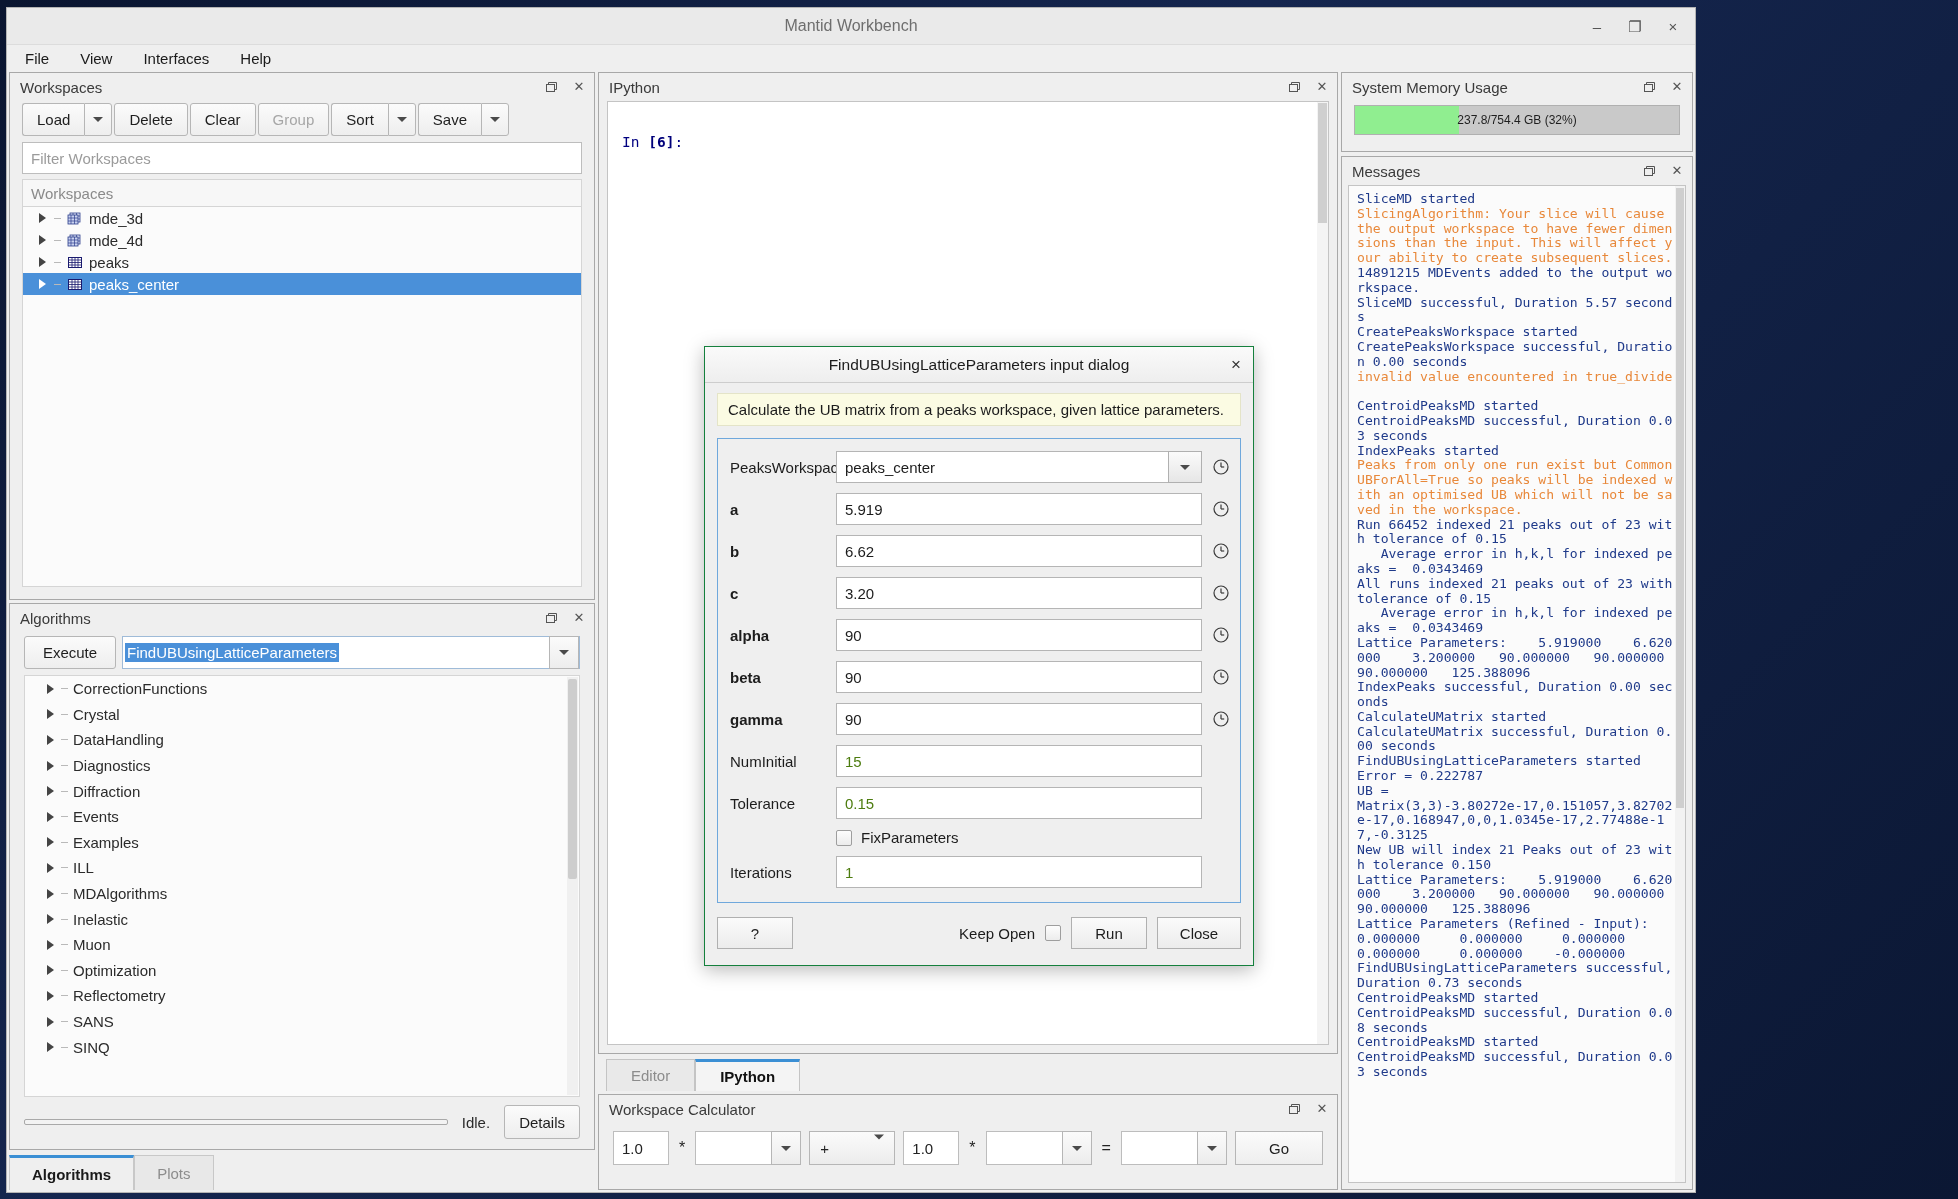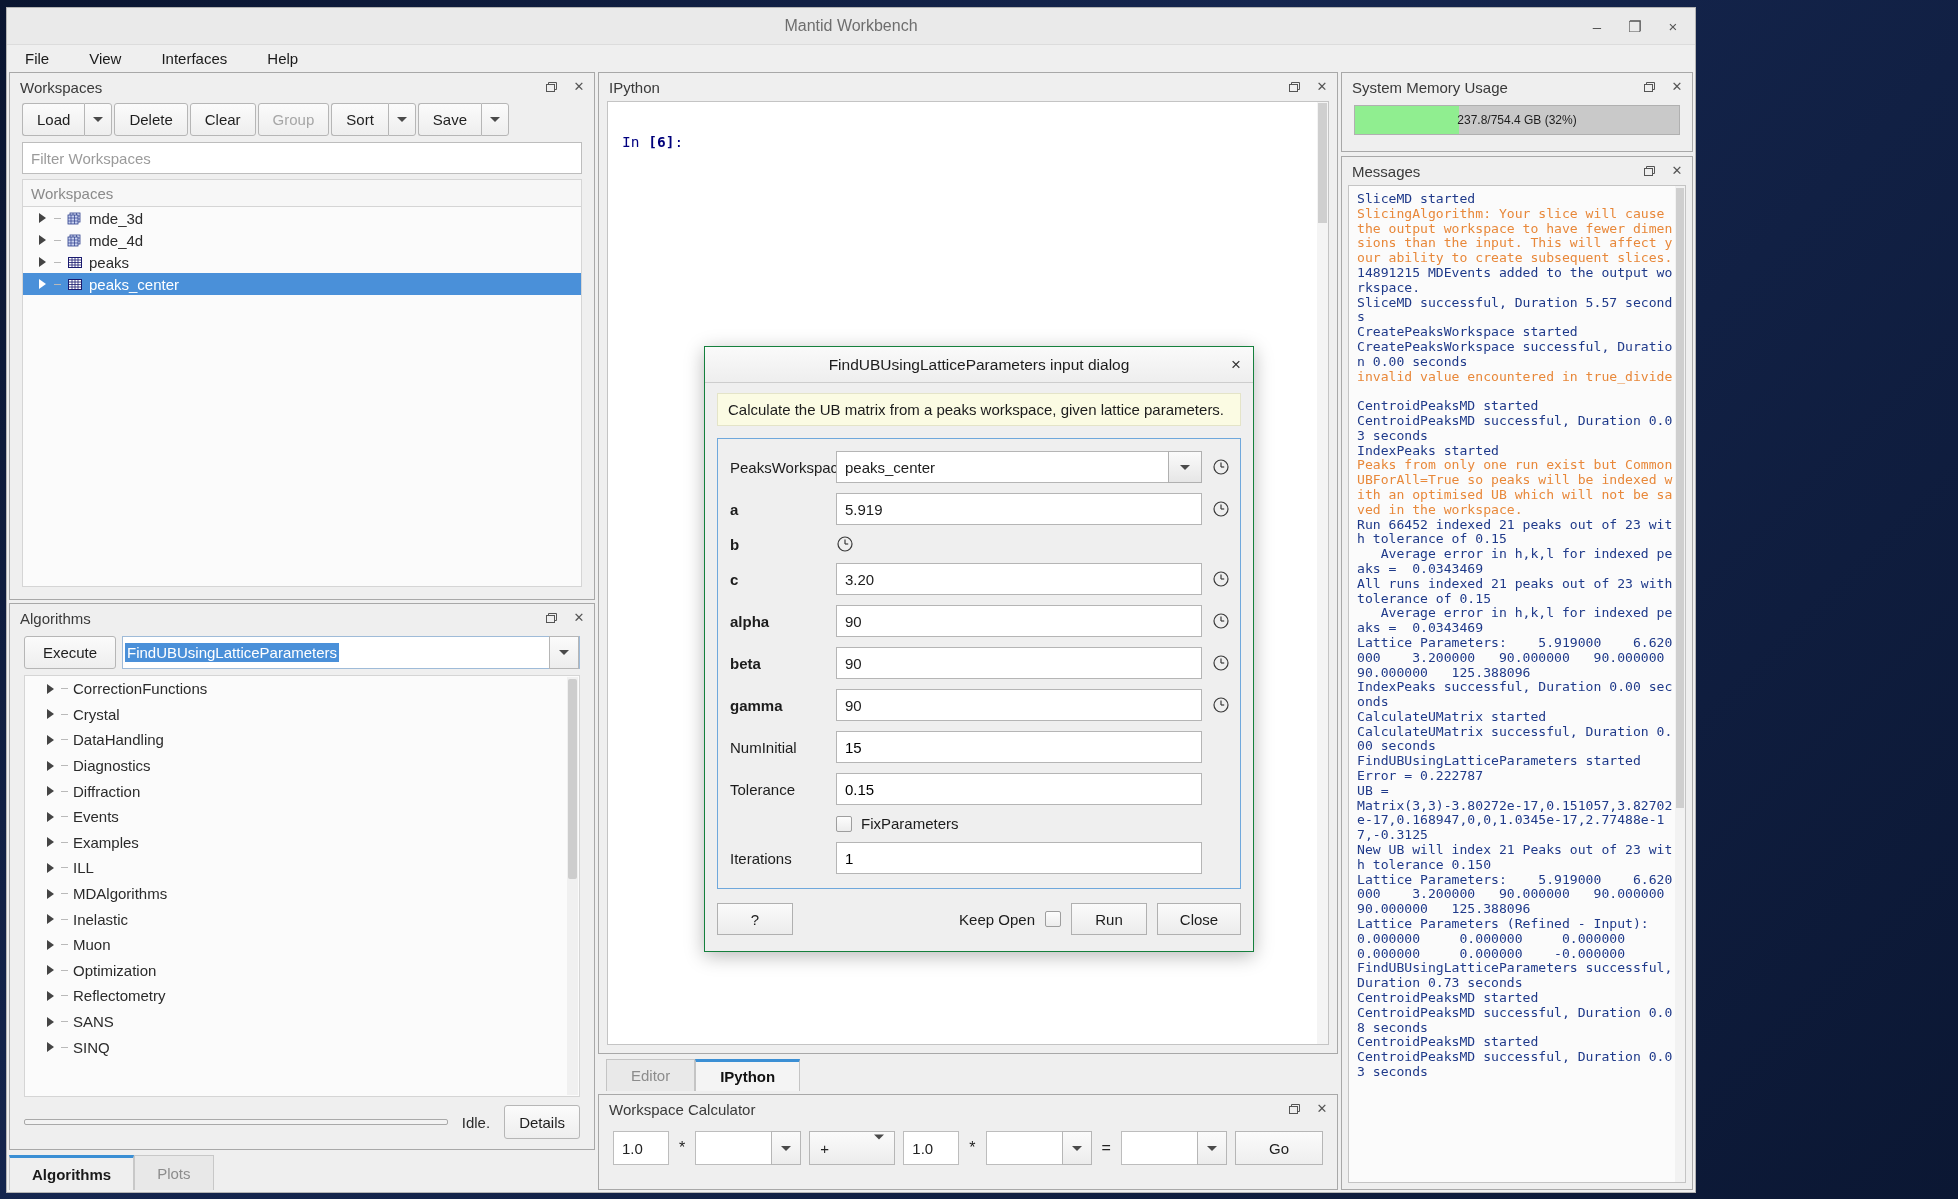--- a/index.html
+++ b/index.html
@@ -40,21 +40,21 @@
   .win-btn {
     width: 16px; height: 16px; color: #555;
     font-size: 15px; line-height: 16px; text-align: center;
     cursor: default;
   }
 
   
   .menubar {
     height: 27px; background: #efefef;
     display: flex; align-items: center;
-    padding-left: 8px; gap: 20px;
+    padding-left: 8px; gap: 11px;
     flex: none;
     font-size: 15px; color: #1a1a1a;
   }
   .menu-item { padding: 3px 10px; cursor: default; }
 
   
   .body-area {
     flex: 1; display: flex; padding: 0 2px 2px 2px; gap: 3px;
     min-height: 0;
   }
@@ -291,21 +291,21 @@
     display: flex; flex-direction: column; gap: 10px;
   }
   .frow { display: flex; align-items: center; gap: 10px; }
   .flabel { width: 96px; font-size: 15px; color: #1c1c1c; flex: none; }
   .flabel.bold { font-weight: bold; }
   .finput {
     flex: 1; height: 32px; background: #ffffff; border: 1px solid #b5b5b5;
     display: flex; align-items: center; padding: 0 8px;
     font-size: 15px; color: #1c1c1c; position: relative;
   }
-  .finput.placeholder { color: #000000; }
+  .finput.placeholder { color: #4d7c0f; }
   .finput .cb-dd {
     position: absolute; right: -1px; top: -1px; bottom: -1px; width: 34px;
     background: linear-gradient(#fbfbfb,#e6e6e6); border: 1px solid #b0b0b0;
     display: flex; align-items: center; justify-content: center;
   }
   .clock { width: 18px; height: 18px; flex: none; }
   .chkrow { display: flex; align-items: center; gap: 9px; padding-left: 106px; }
   .chk {
     width: 16px; height: 16px; background: linear-gradient(#fdfdfd,#ececec);
     border: 1px solid #9e9e9e; border-radius: 2px;
@@ -757,20 +757,21 @@
             <svg width="18" height="18" viewBox="0 0 18 18">
                 <circle cx="9" cy="9" r="7" fill="none" stroke="#3a3a3a" stroke-width="1.2"></circle>
                 <line x1="9" y1="9" x2="9" y2="4.6" stroke="#3a3a3a" stroke-width="1.2"></line>
                 <line x1="9" y1="9" x2="12.2" y2="9" stroke="#3a3a3a" stroke-width="1.2"></line>
               </svg>
           </span>
         </div>
 
         <div class="frow">
           <div class="flabel bold">b</div>
+          <div class="finput">6.62</div>
           <span class="clock">
             <svg width="18" height="18" viewBox="0 0 18 18">
                 <circle cx="9" cy="9" r="7" fill="none" stroke="#3a3a3a" stroke-width="1.2"></circle>
                 <line x1="9" y1="9" x2="9" y2="4.6" stroke="#3a3a3a" stroke-width="1.2"></line>
                 <line x1="9" y1="9" x2="12.2" y2="9" stroke="#3a3a3a" stroke-width="1.2"></line>
               </svg>
           </span>
         </div>
 
         <div class="frow">

